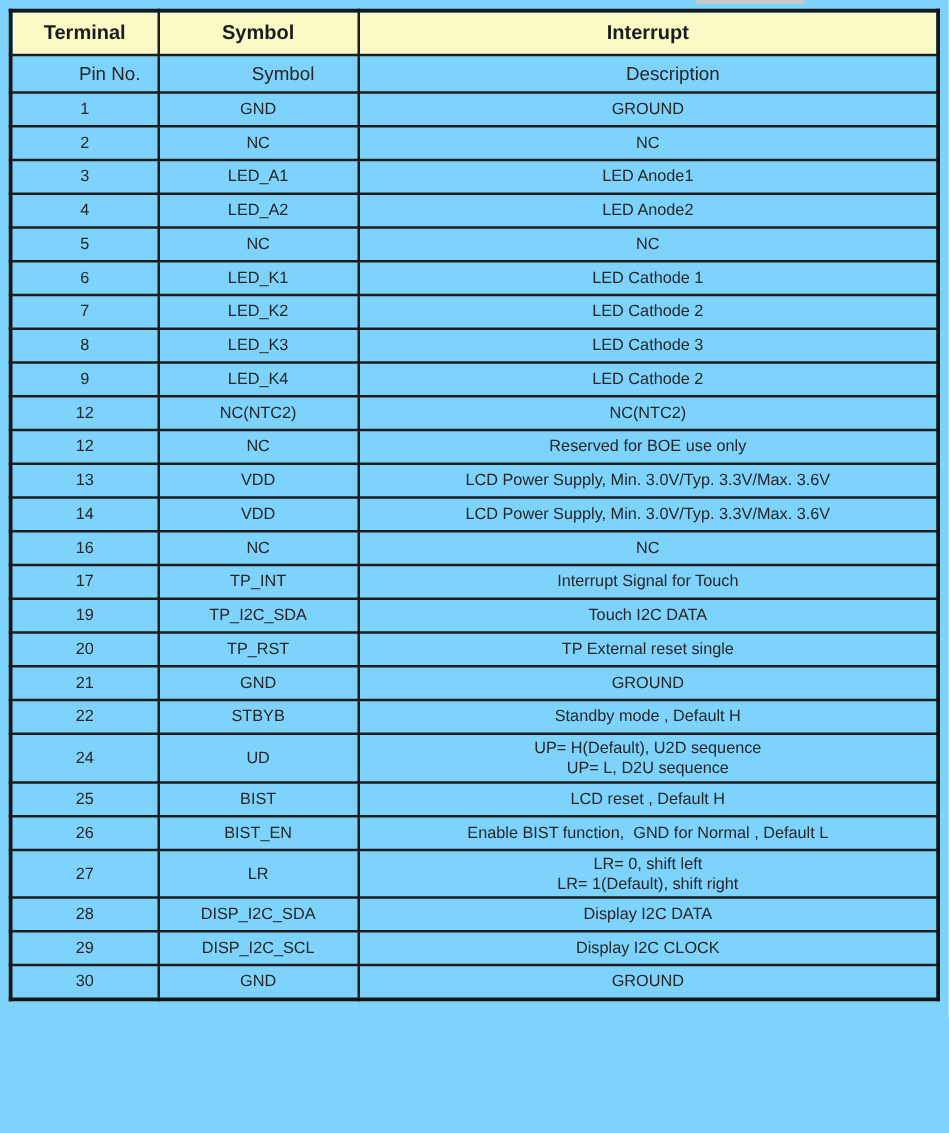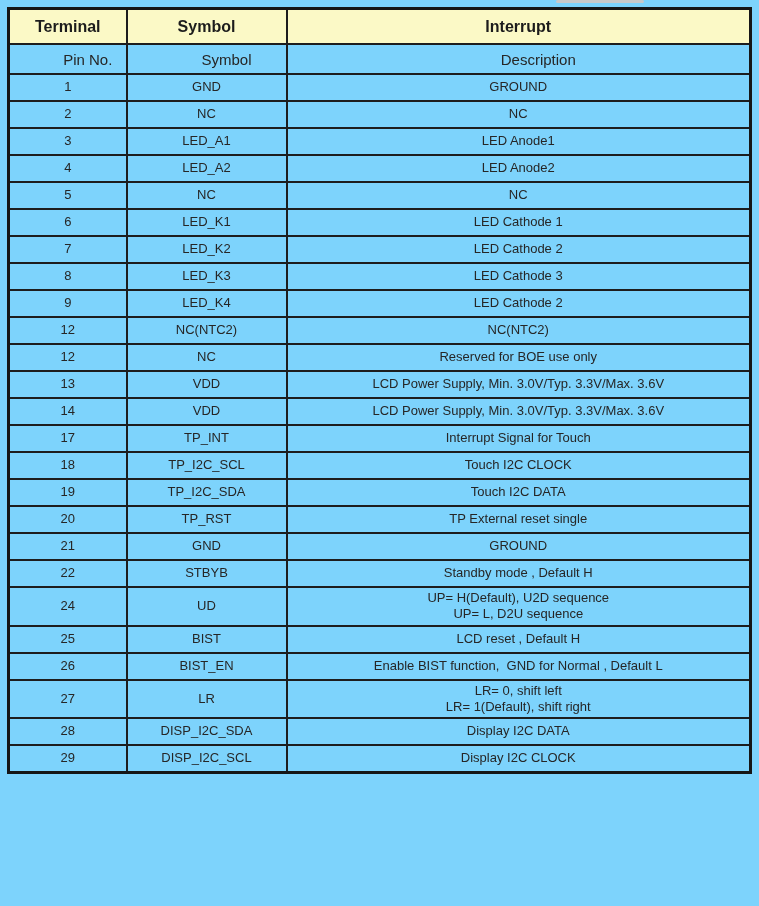--- a/index.html
+++ b/index.html
@@ -152,28 +152,28 @@
           <td>13</td>
           <td>VDD</td>
           <td>LCD Power Supply, Min. 3.0V/Typ. 3.3V/Max. 3.6V</td>
         </tr>
         <tr>
           <td>14</td>
           <td>VDD</td>
           <td>LCD Power Supply, Min. 3.0V/Typ. 3.3V/Max. 3.6V</td>
         </tr>
         <tr>
+          <td>16</td>
+          <td>NC</td>
+          <td>NC</td>
+        </tr>
+        <tr>
           <td>17</td>
           <td>TP_INT</td>
           <td>Interrupt Signal for Touch</td>
-        </tr>
-        <tr>
-          <td>18</td>
-          <td>TP_I2C_SCL</td>
-          <td>Touch I2C CLOCK</td>
         </tr>
         <tr>
           <td>19</td>
           <td>TP_I2C_SDA</td>
           <td>Touch I2C DATA</td>
         </tr>
         <tr>
           <td>20</td>
           <td>TP_RST</td>
           <td>TP External reset single</td>
@@ -213,16 +213,21 @@
         <tr>
           <td>28</td>
           <td>DISP_I2C_SDA</td>
           <td>Display I2C DATA</td>
         </tr>
         <tr>
           <td>29</td>
           <td>DISP_I2C_SCL</td>
           <td>Display I2C CLOCK</td>
         </tr>
+        <tr>
+          <td>30</td>
+          <td>GND</td>
+          <td>GROUND</td>
+        </tr>
       </tbody>
   </table>
 
 </div>
 
 </body></html>

